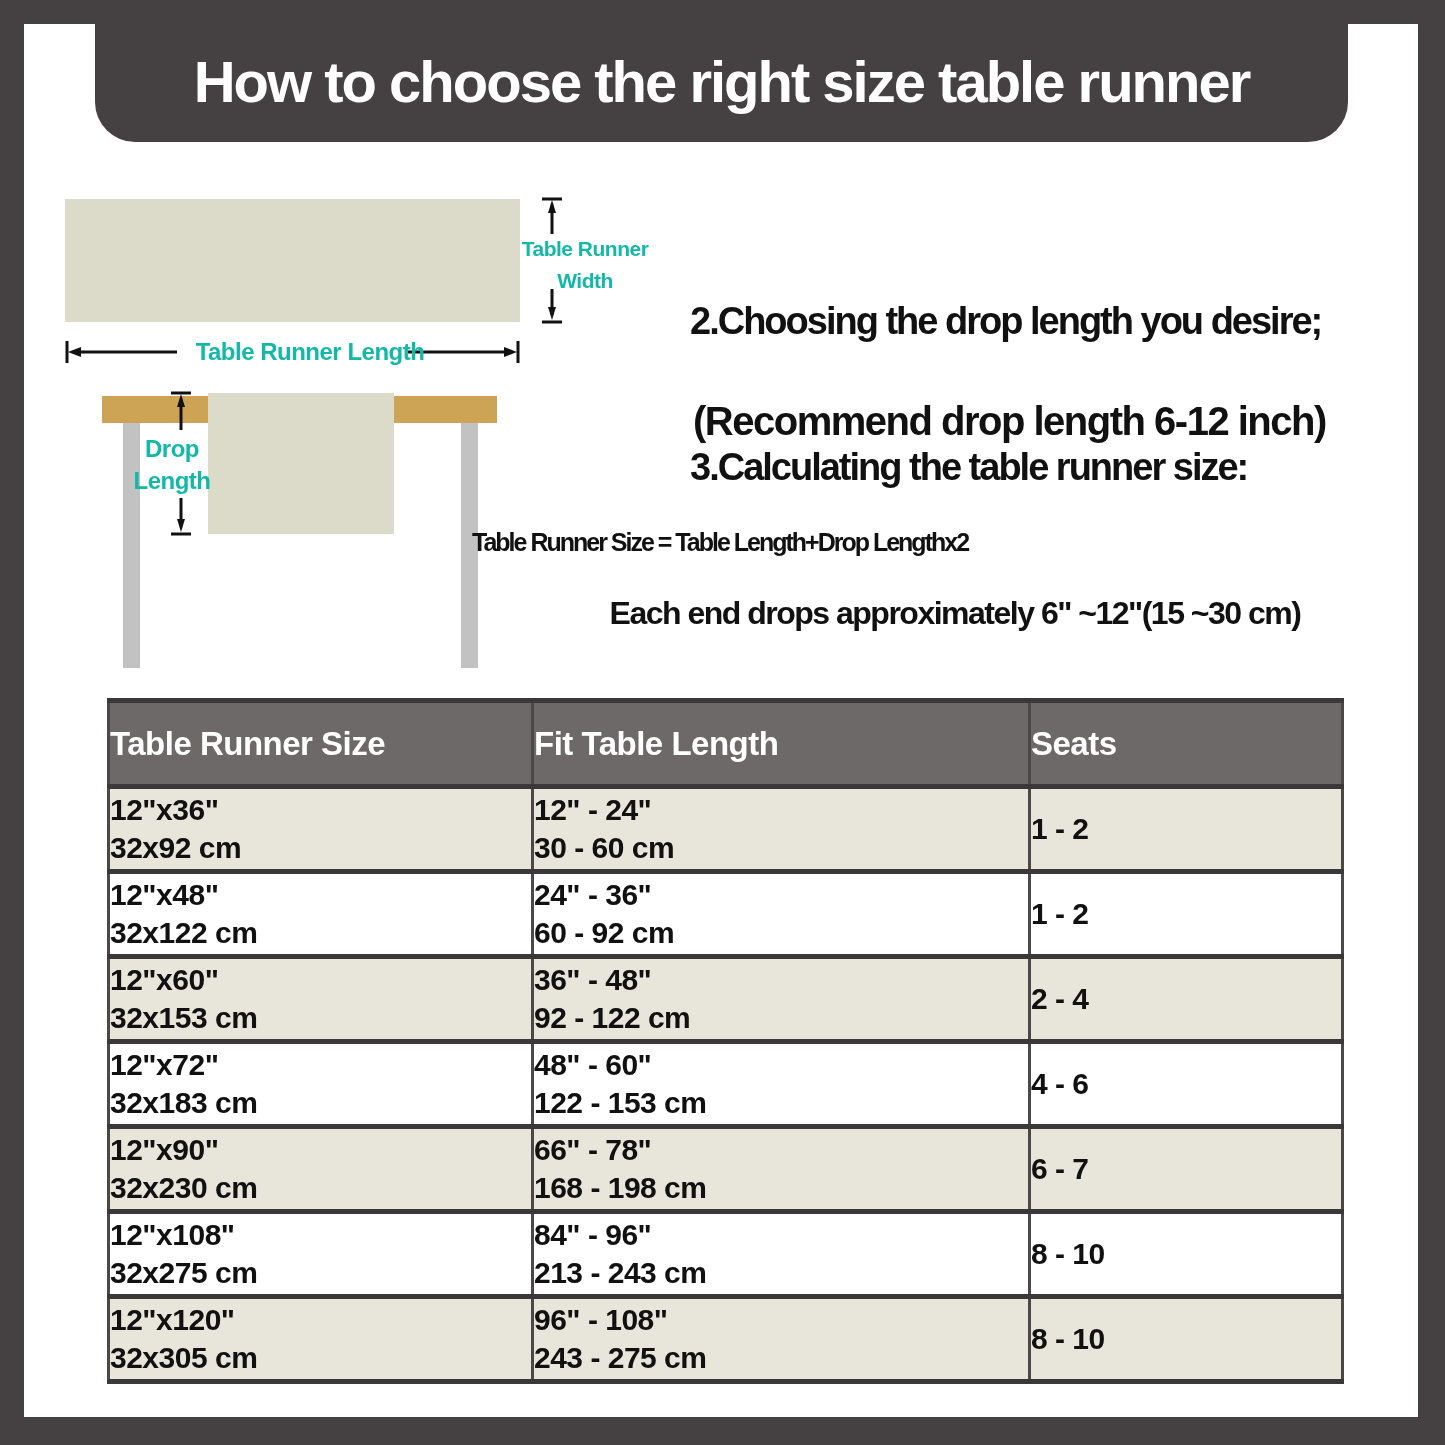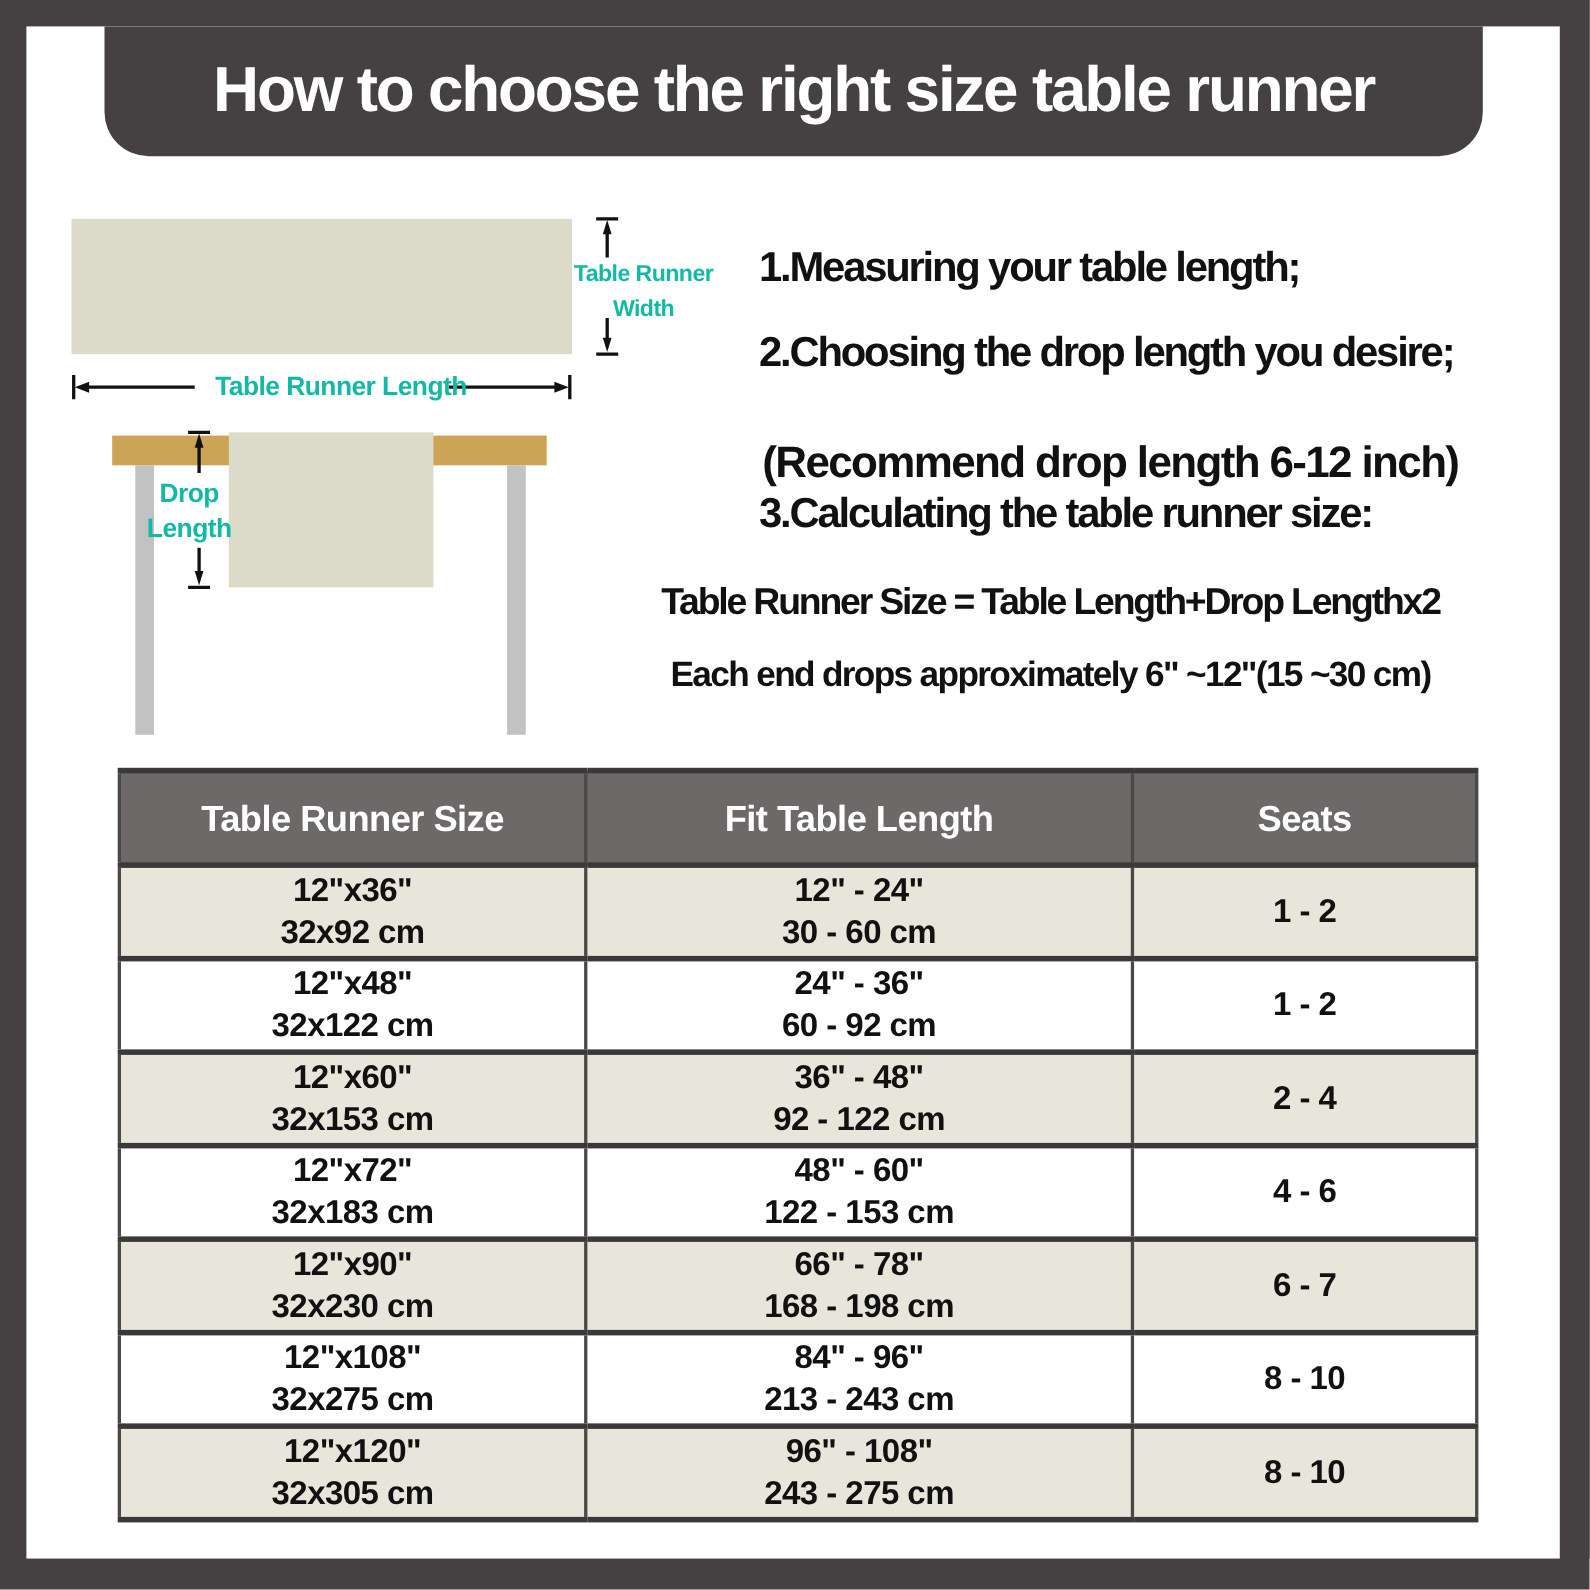--- a/index.html
+++ b/index.html
@@ -39,34 +39,34 @@
 
   svg line, svg polyline { stroke:#111; }
 
   
   .step { position:absolute; left:690px; font-size:38px; letter-spacing:-2px; white-space:nowrap; }
   .step1 { top:222px; }
   .step2 { top:300px; }
   .step-note { position:absolute; left:693px; top:353px; font-size:40px; letter-spacing:-1.5px; white-space:nowrap;margin-top:46px; }
   .step3 { top:446px; }
 
-  .formula { position:absolute; left:490px; top:528px; width:930px; text-align:center; font-size:34px; letter-spacing:-2px; white-space:nowrap; }
+  .formula { position:absolute; left:472px; top:528px; width:930px; text-align:left; font-size:25px; letter-spacing:-2px; white-space:nowrap; }
   .formula-note { position:absolute; left:490px; top:595px; width:930px; text-align:center; font-size:32px; letter-spacing:-1.5px; white-space:nowrap; }
 
   
   .size-table {
     position:absolute; left:107px; top:698px; width:1234px;
     border-collapse:collapse; table-layout:fixed;
     border-top:5px solid #3b3839; border-bottom:5px solid #3b3839;
     border-left:2px solid #4b4848; border-right:2px solid #4b4848;
   }
   .size-table th, .size-table td {
     border-left:3px solid #4b4848; border-right:3px solid #4b4848;
     border-top:5px solid #3b3839; border-bottom:5px solid #3b3839;
-    text-align:center; vertical-align:middle;
+    text-align:left; vertical-align:middle;
   }
   .size-table th {
     height:86px; background:#6c6968; color:#ffffff;
     font-size:33px; letter-spacing:-0.5px; font-weight:bold;
   }
   .size-table td { height:85px; font-size:30px; line-height:38px; letter-spacing:-0.5px; color:#111; }
   .size-table tr.alt td { background:#e8e6db; }
   .size-table tr.plain td { background:#ffffff; }
 </style>
 </head>
@@ -115,21 +115,20 @@
     <line x1="12" y1="10" x2="12" y2="40" stroke-width="3"></line>
     <line x1="12" y1="108" x2="12" y2="136" stroke-width="3"></line>
     <polygon points="12,142 8,129 16,129" fill="#111"></polygon>
     <line x1="2" y1="144" x2="22" y2="144" stroke-width="3"></line>
   </svg>
   <div class="dim-label drop-label">
     <div>Drop</div>
     <div>Length</div>
   </div>
 
-  <div class="step step1">1.Measuring your table length;</div>
   <div class="step step2">2.Choosing the drop length you desire;</div>
   <div class="step-note">(Recommend drop length 6-12 inch)</div>
   <div class="step step3">3.Calculating the table runner size:</div>
 
   <div class="formula">Table Runner Size = Table Length+Drop Lengthx2</div>
   <div class="formula-note">Each end drops approximately 6" ~12"(15 ~30 cm)</div>
 
   <table class="size-table">
     <colgroup>
         <col style="width:424px">

